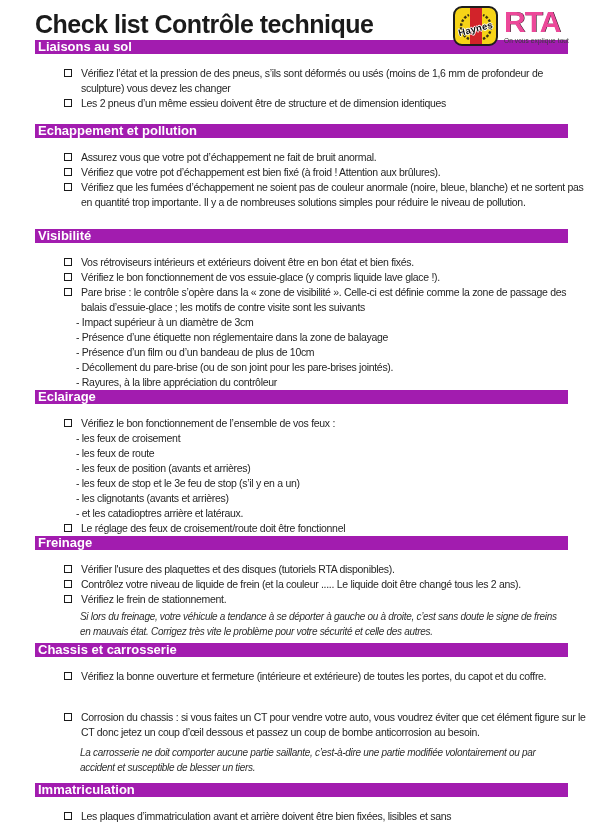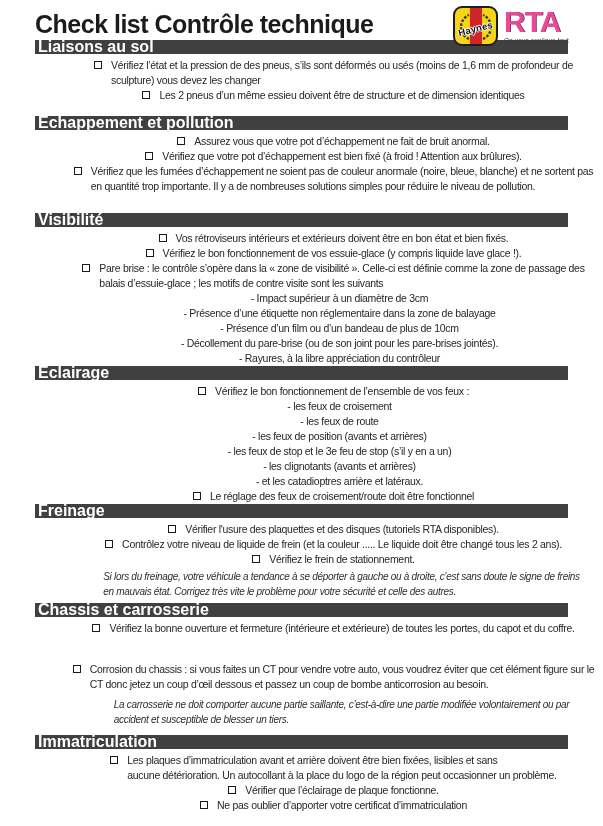--- a/index.html
+++ b/index.html
@@ -49,47 +49,46 @@
   .rta-text {
     font-size:30px; font-weight:bold; color:#ec4899;
     line-height:28px; letter-spacing:-1px;
     text-shadow:0.6px 0 #0e0e0e;
     font-family:"Liberation Sans", sans-serif;
   }
   .rta-tagline { font-size:6.5px; color:#3a3a3a; margin-top:1px; letter-spacing:0.1px; white-space:nowrap; }
 
   
   .bar {
-    background:#404040;
+    background:#a21caf;
     color:#ffffff;
     width:533px;
     height:14px;
     line-height:14px;
-    font-size:16px;
+    font-size:13px;
     font-weight:bold;
     padding-left:3px;
-    margin-bottom:4px;
+    margin-bottom:12px;
     white-space:nowrap;
   }
 
   .sec { }
   .mb13 { margin-bottom:13px; }
   .mb19 { margin-bottom:19px; }
   .mb0  { margin-bottom:0; }
   .mb4  { margin-bottom:4px; }
   .mb8  { margin-bottom:8px; }
 
   .row {
     display:flex;
     align-items:flex-start;
     padding-left:29px;
     font-size:10.5px;
     line-height:15px;
     letter-spacing:-0.3px;
-    justify-content:center;
   }
   .cb {
     flex:none;
     width:8px; height:8px;
     border:1.3px solid #1a1a1a;
     background:#fff;
     margin-top:3px;
     margin-right:9px;
   }
   .txt { white-space:pre; }

